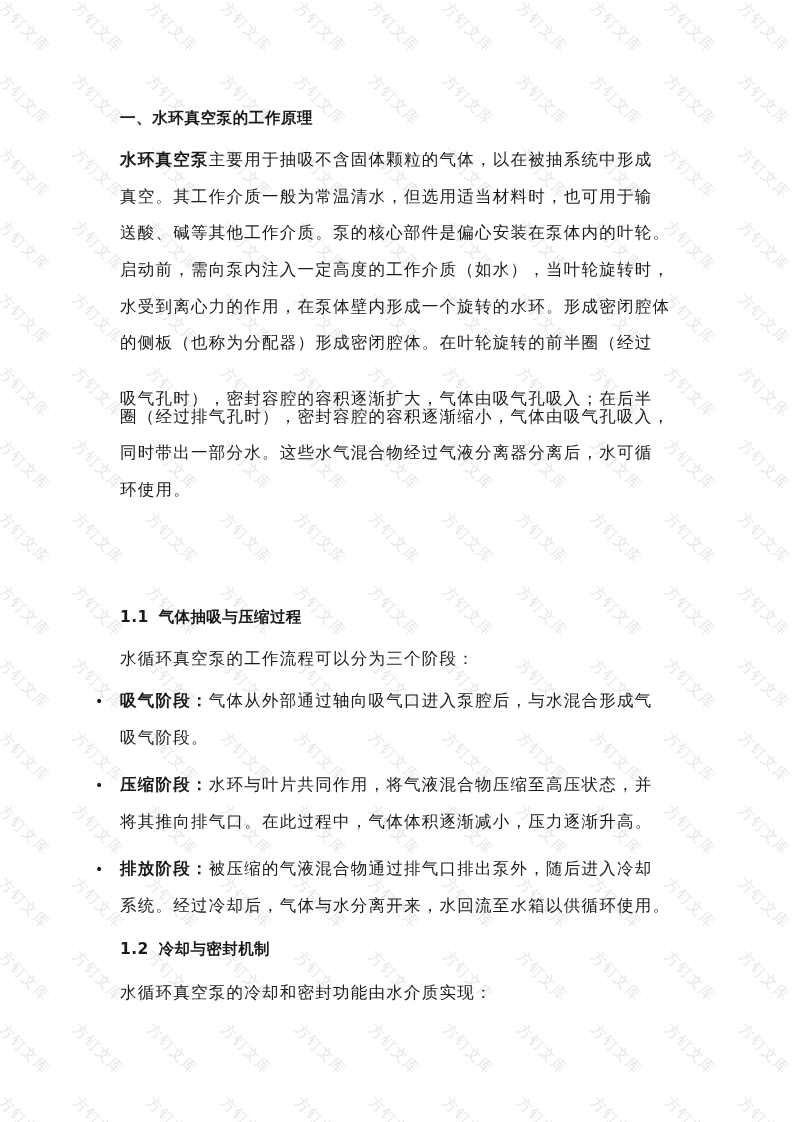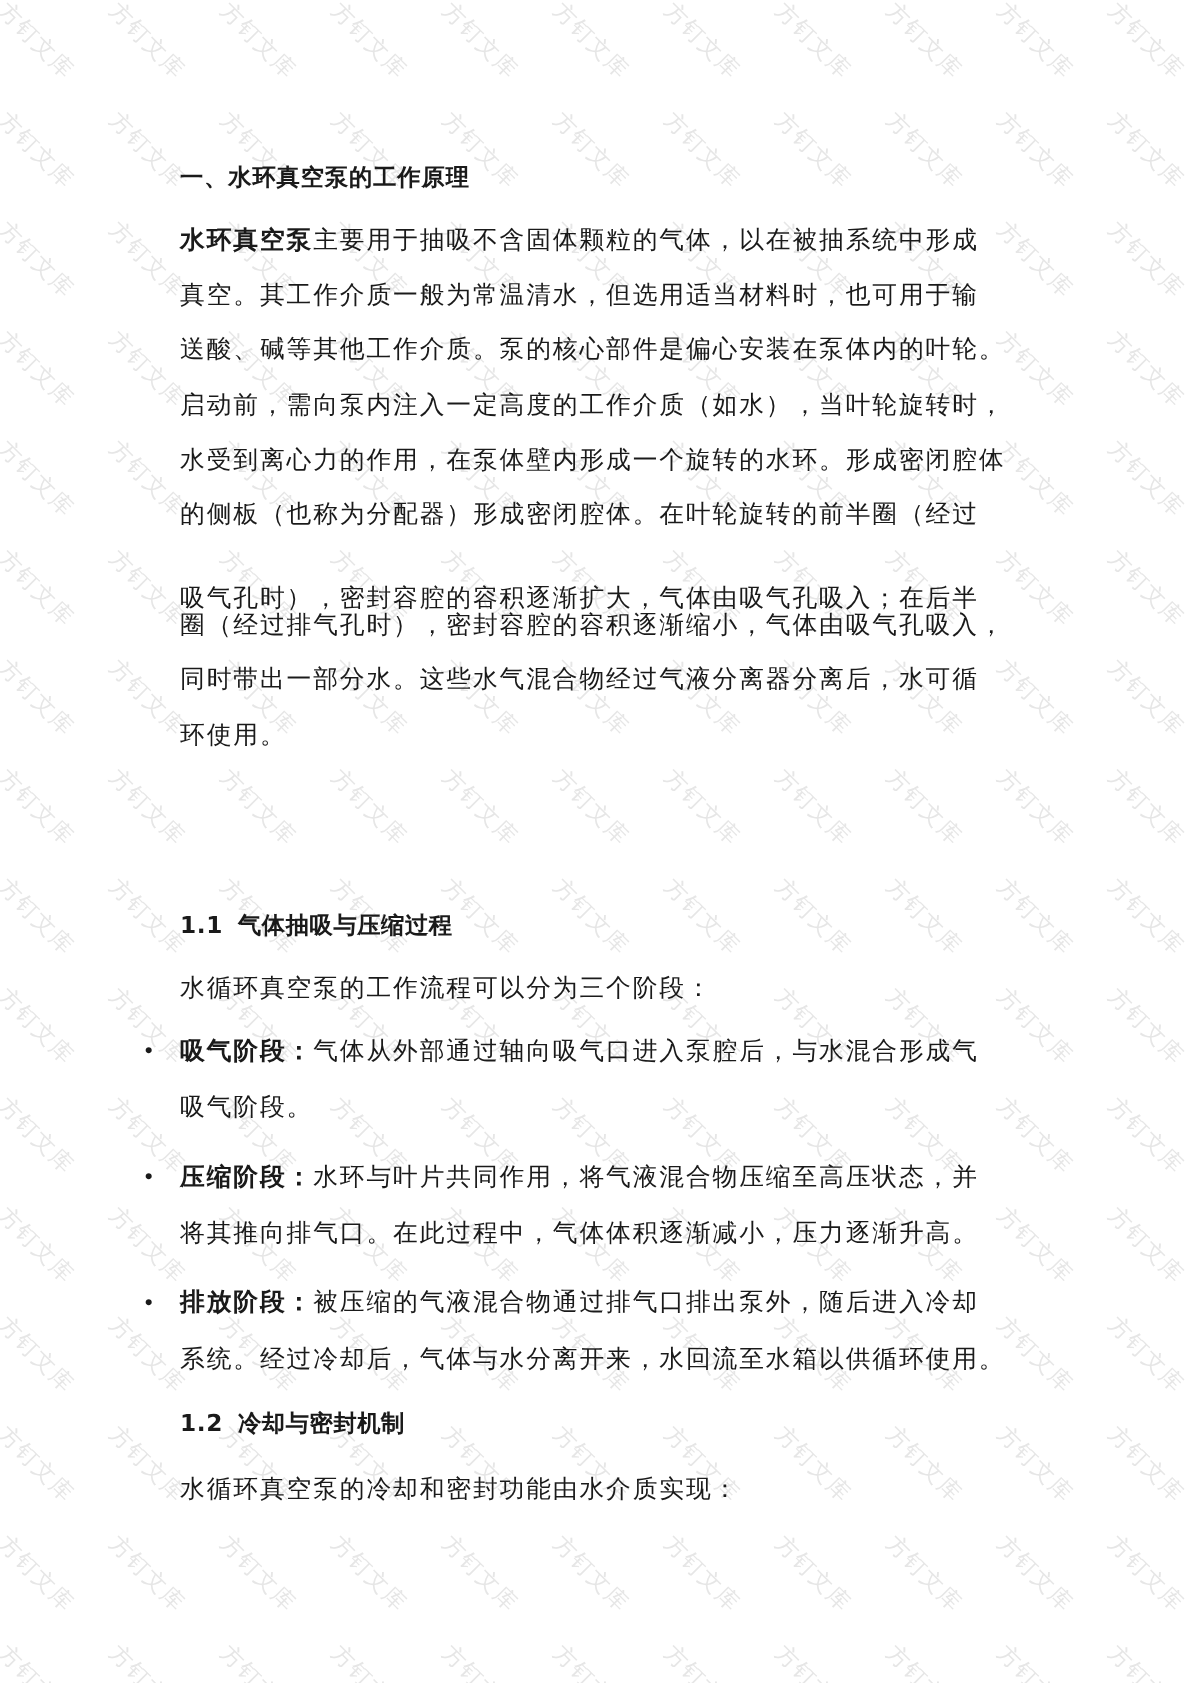--- a/index.html
+++ b/index.html
@@ -267,19 +267,19 @@
 
   <div class="bullet" style="top:690px;">•</div>
   <div class="line" style="top:690px;"><span class="bold">吸气阶段：</span><span>气体从外部通过轴向吸气口进入泵腔后，与水混合形成气</span></div>
   <div class="line" style="top:727px;">吸气阶段。</div>
 
   <div class="bullet" style="top:774px;">•</div>
   <div class="line" style="top:774px;"><span class="bold">压缩阶段：</span><span>水环与叶片共同作用，将气液混合物压缩至高压状态，并</span></div>
   <div class="line" style="top:811px;">将其推向排气口。在此过程中，气体体积逐渐减小，压力逐渐升高。</div>
 
   <div class="bullet" style="top:858px;">•</div>
-  <div class="line" style="top:858px;font-family:Liberation Mono, monospace;"><span class="bold">排放阶段：</span><span>被压缩的气液混合物通过排气口排出泵外，随后进入冷却</span></div>
+  <div class="line" style="top:858px;"><span class="bold">排放阶段：</span><span>被压缩的气液混合物通过排气口排出泵外，随后进入冷却</span></div>
   <div class="line" style="top:895px;">系统。经过冷却后，气体与水分离开来，水回流至水箱以供循环使用。</div>
 
   <div class="line h2" style="top:938px;"><span class="num">1.2</span><span>冷却与密封机制</span></div>
   <div class="line" style="top:982px;">水循环真空泵的冷却和密封功能由水介质实现：</div>
 
 </div>
 
 </body></html>

